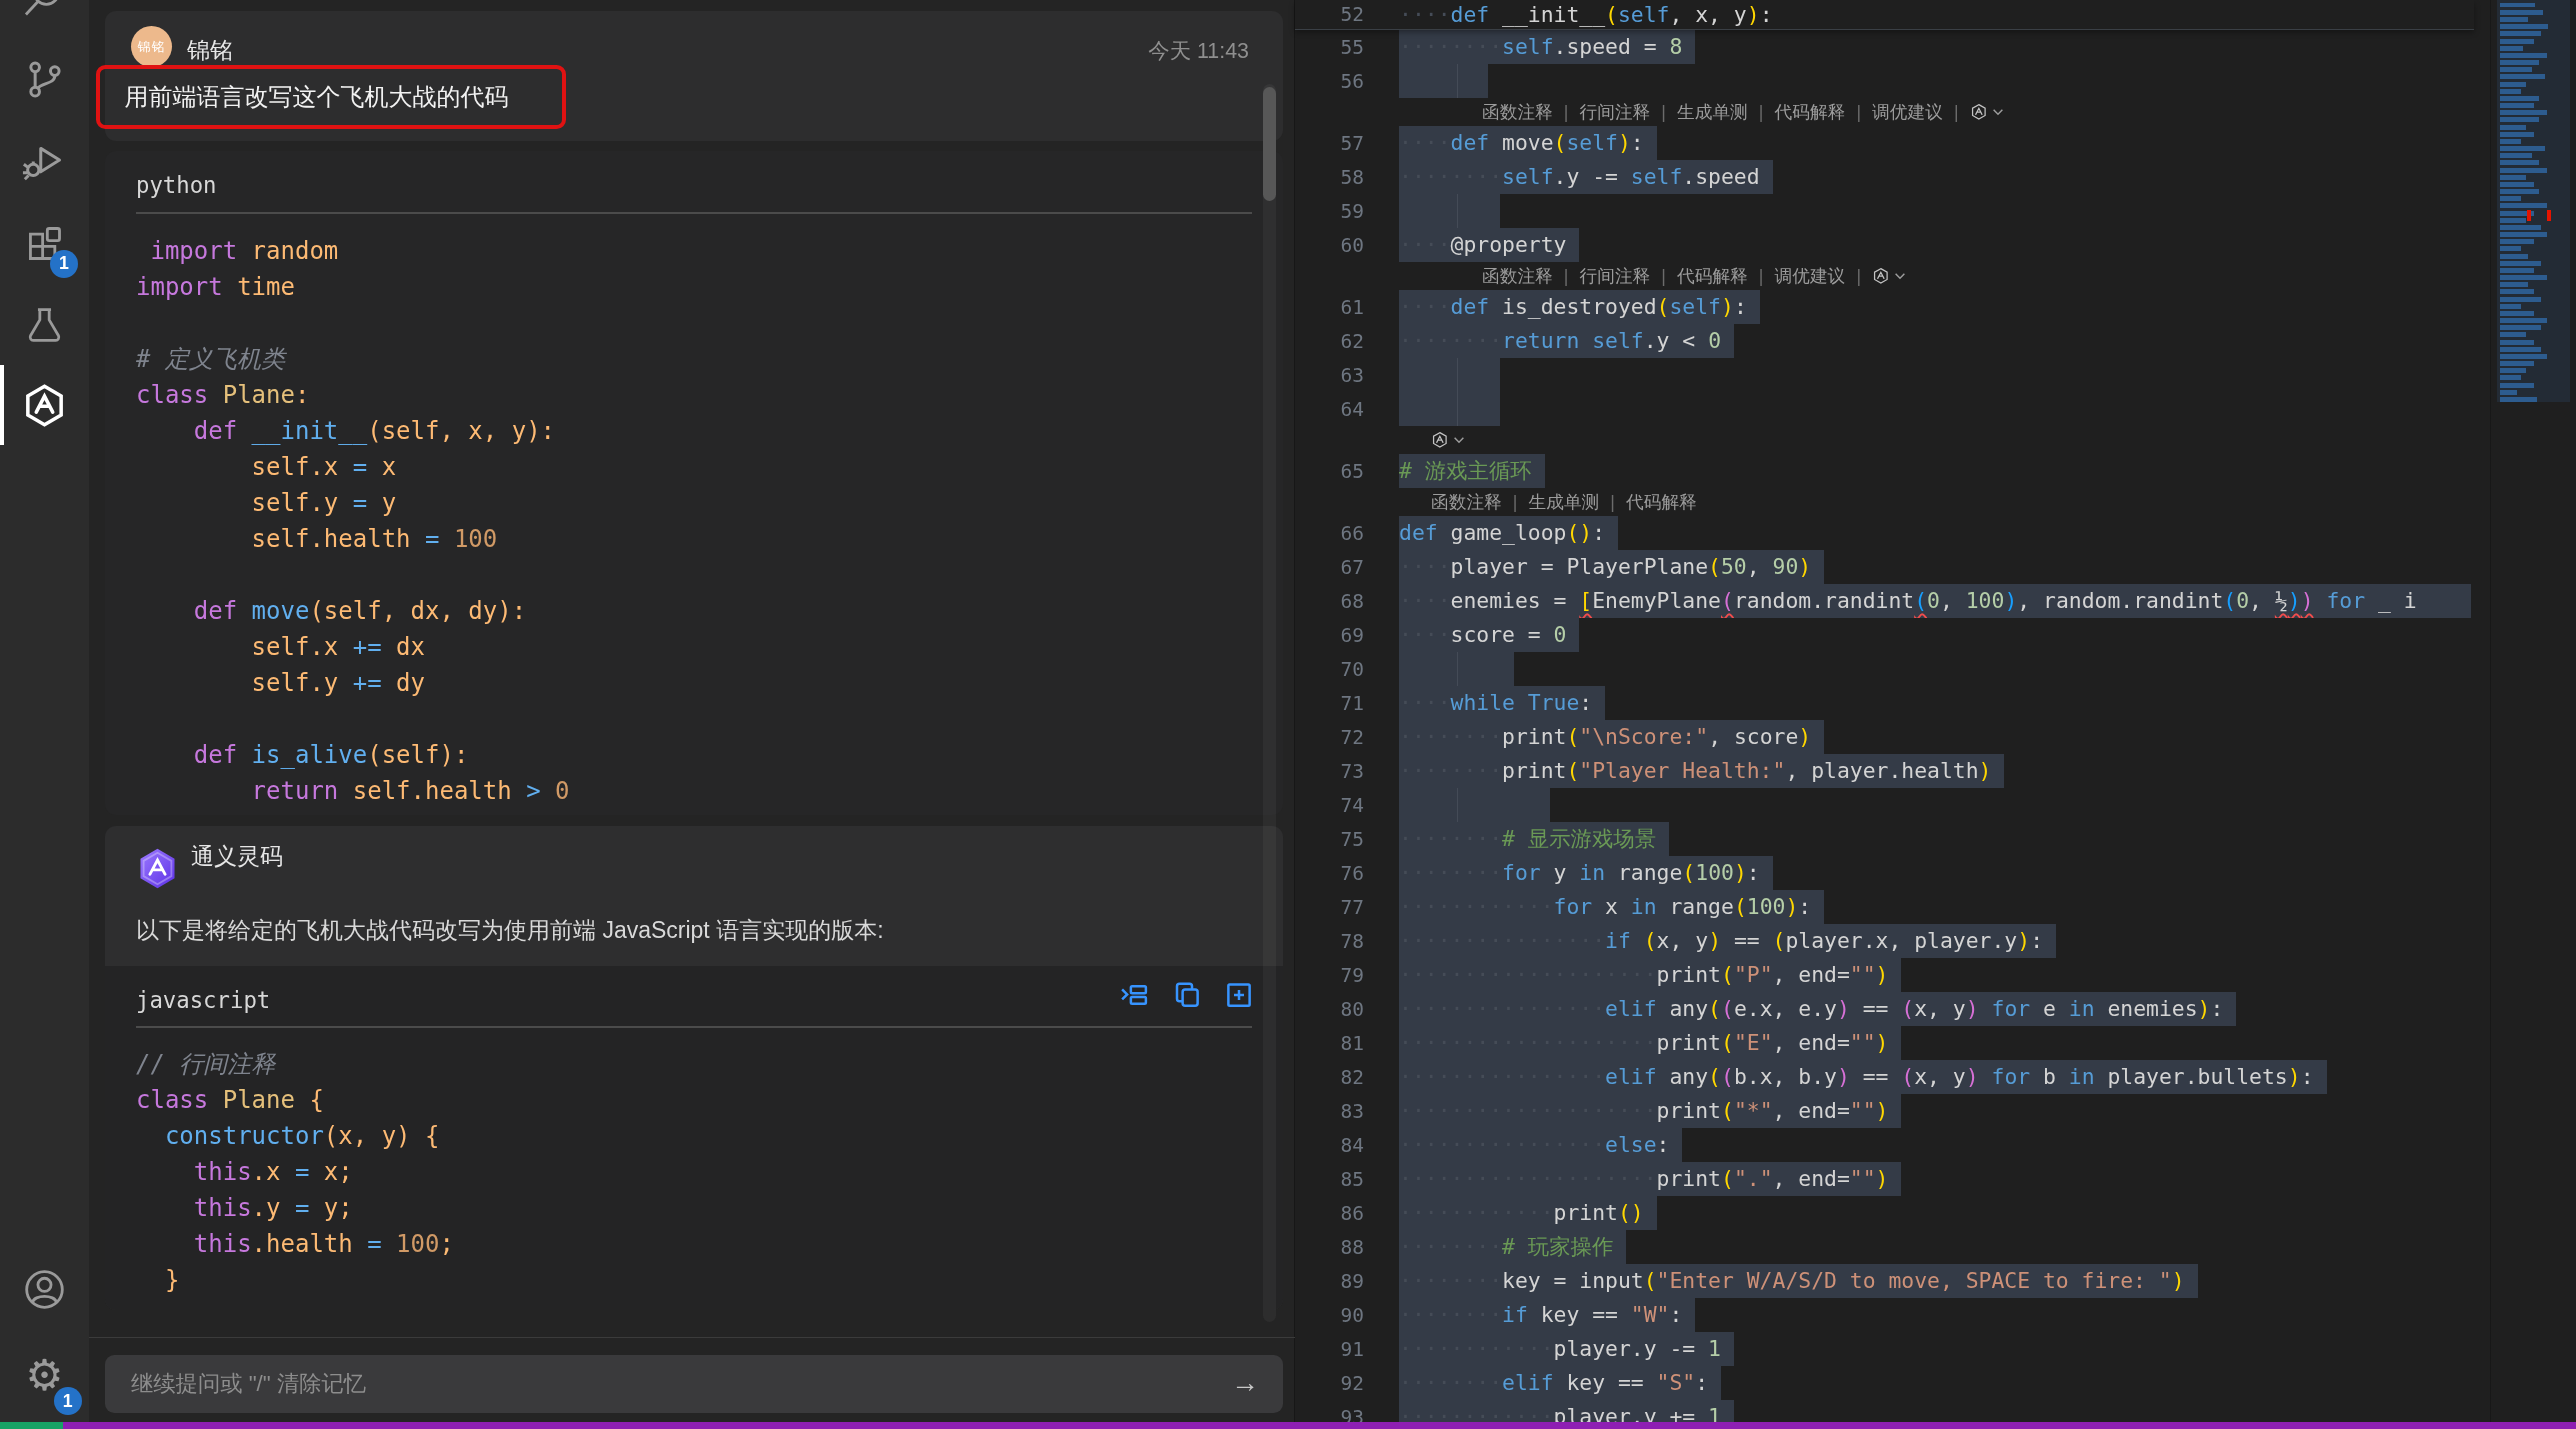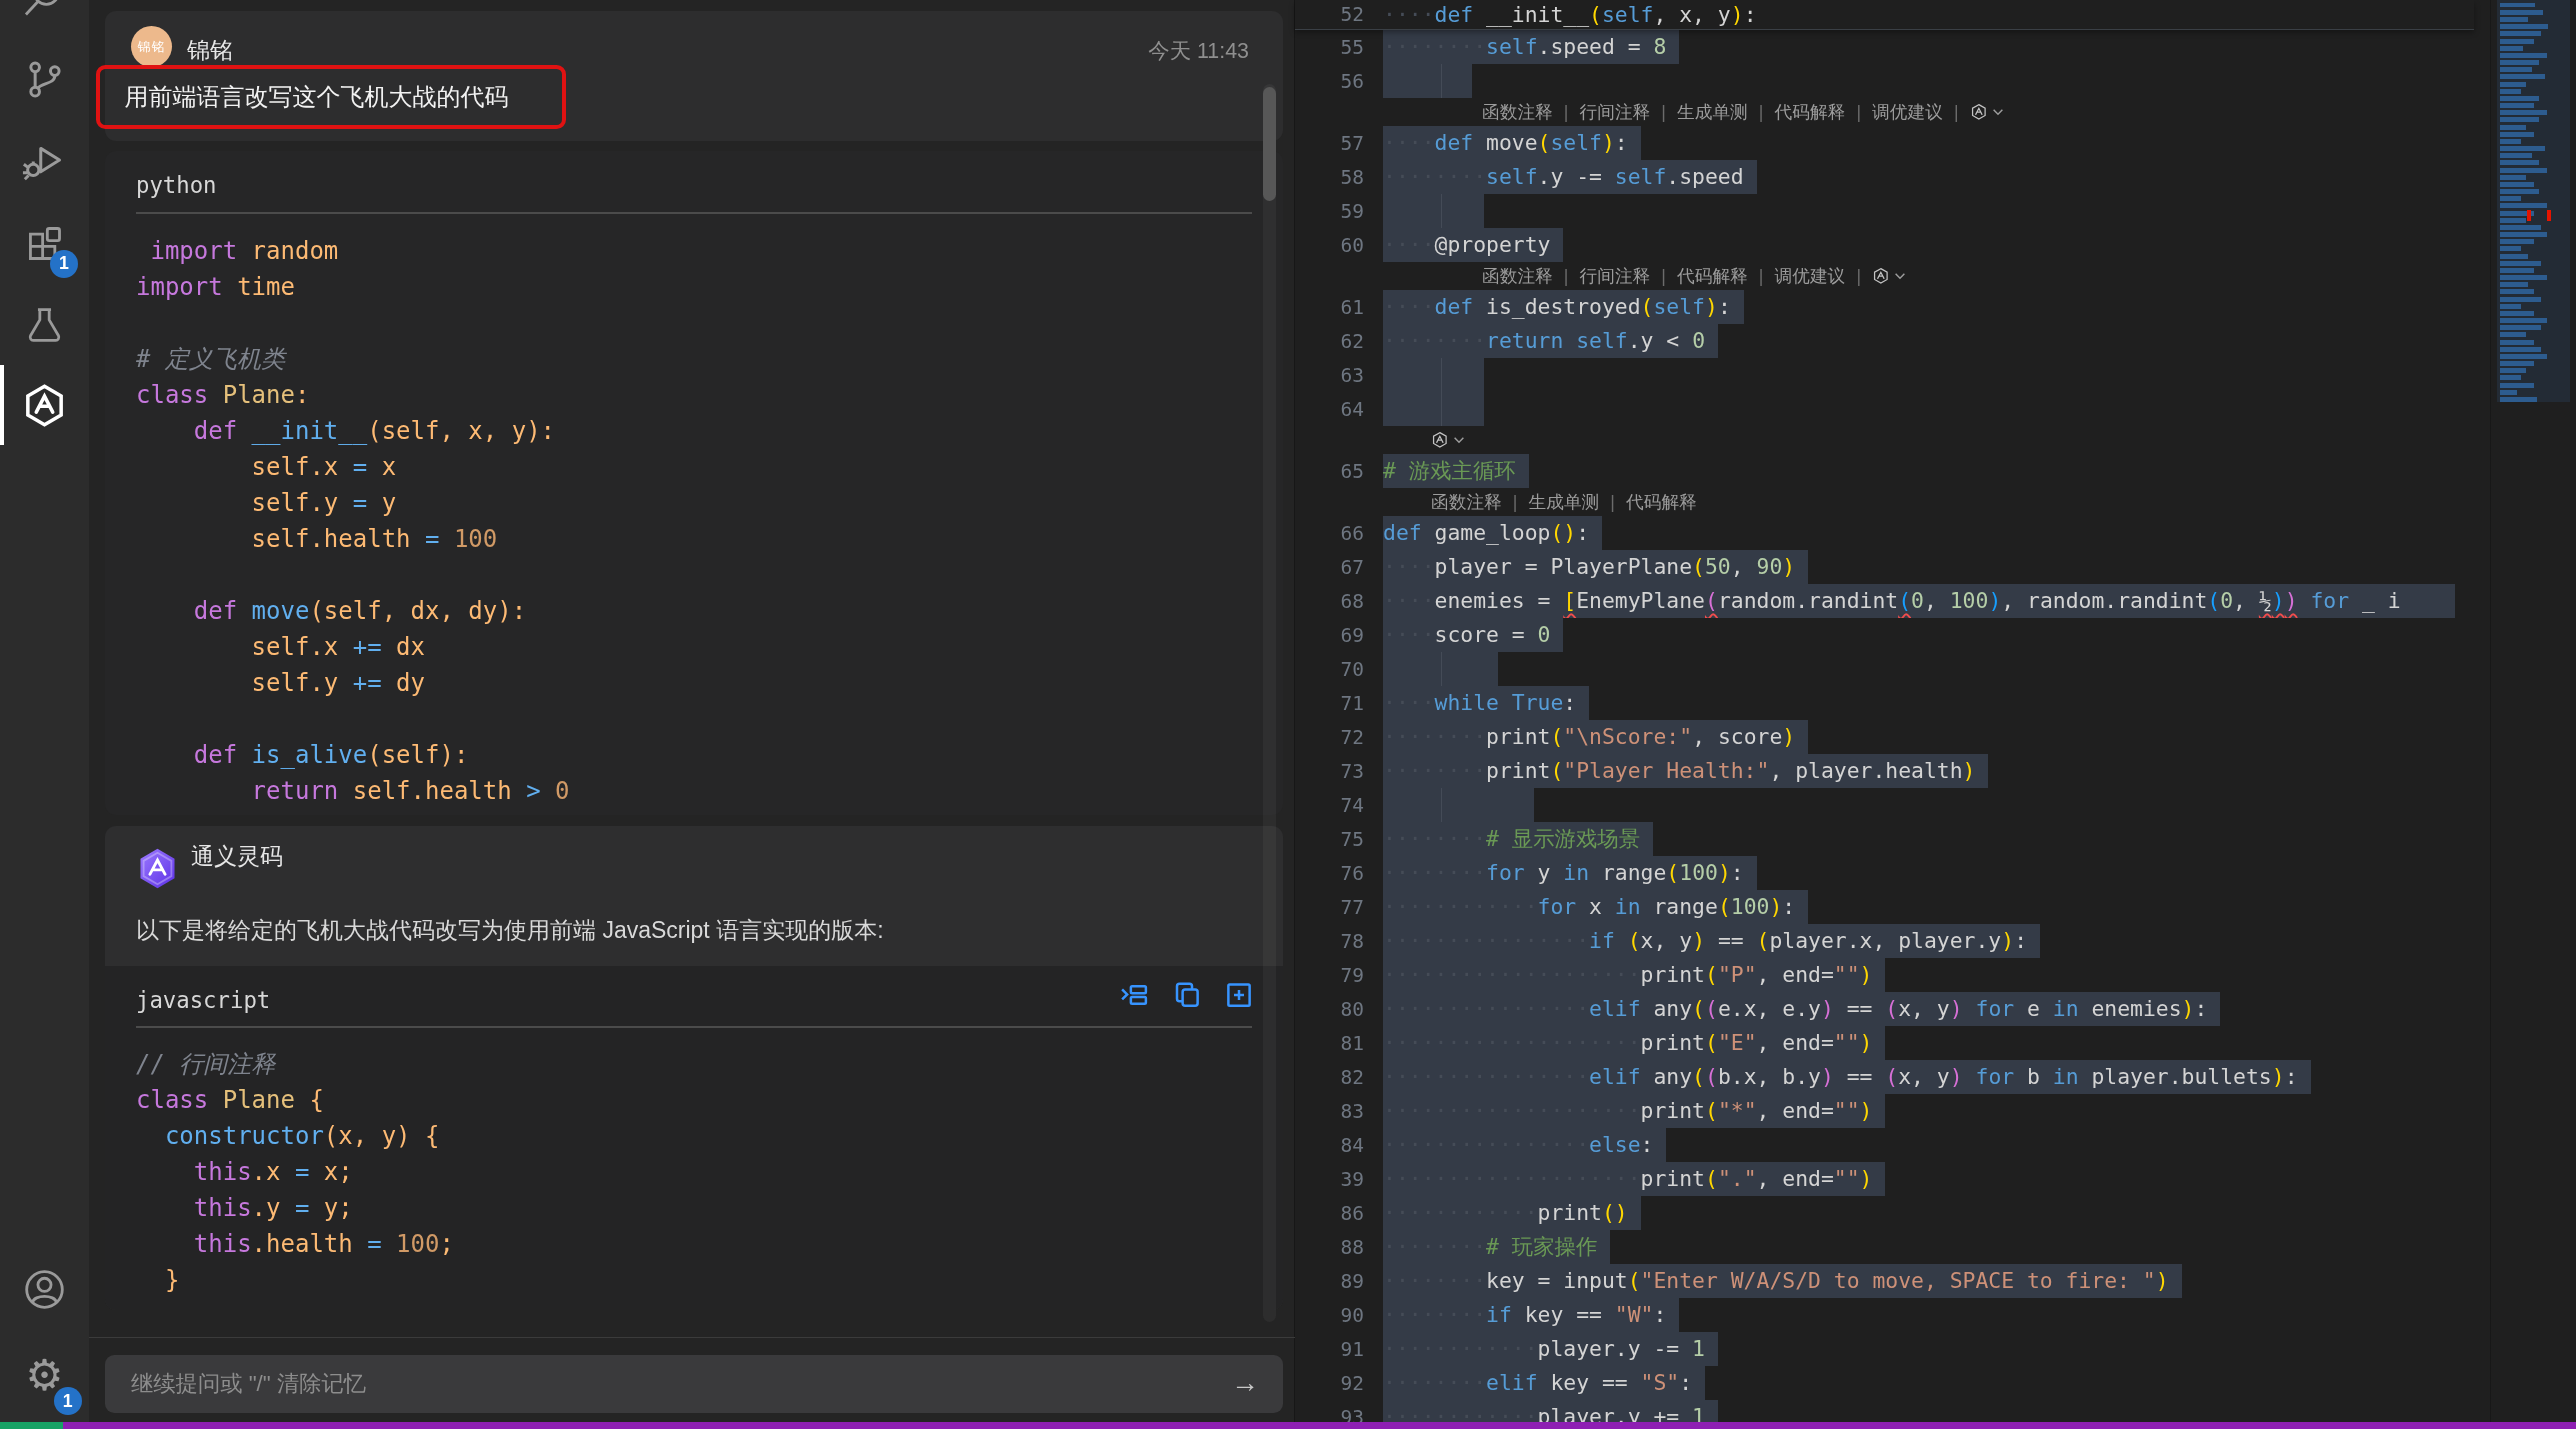--- a/index.html
+++ b/index.html
@@ -60,21 +60,21 @@
 
   
   #editor{left:1295px;top:0;width:1195px;height:1429px;background:#1f1f1f;font-family:"DejaVu Sans Mono",monospace;}
   #sticky{position:absolute;left:0;top:0;right:16px;height:29px;background:#1f1f1f;border-bottom:0.9px solid #3a3f45;
           box-shadow:0 2.8px 5.6px rgba(0,0,0,.35);z-index:3;display:flex;align-items:center;}
   #rows{position:absolute;left:0;top:30px;right:0;}
   .erow{display:flex;align-items:center;}
   .erow.code{height:34px;}
   .erow.lens,.erow.iconrow{height:28px;}
   .ln{flex:none;width:69px;text-align:right;font-size:19.5px;color:#6e7681;}
-  .lc{flex:none;margin-left:19px;font-size:21.4px;white-space:pre;}
+  .lc{flex:none;margin-left:35px;font-size:21.4px;white-space:pre;}
   .hl{display:inline-block;position:relative;background:#343b47;padding:0 13px 0 0;line-height:34px;height:34px;vertical-align:top;}
   .hl.empty::after{content:"";position:absolute;left:58px;top:0;bottom:0;width:0.9px;background:#444b57;}
   .hl.clip{overflow:hidden;white-space:nowrap;}
   .lensline{font-family:"Liberation Sans",sans-serif;font-size:17.7px;color:#9c9c9c;display:flex;align-items:center;gap:7.4px;}
   .lens-item{cursor:pointer;}
   .lens-sep{color:#6b6b6b;margin:0 3.7px;}
   
   .s-kw{color:#569cd6;} .s-id{color:#d4d4d4;} .s-nu{color:#b5cea8;} .s-st{color:#ce9178;}
   .s-cm{color:#6a9955;} .s-b1{color:#ffd700;} .s-b2{color:#d670d6;} .s-b3{color:#179fff;}
   .s-ws{color:#454c57;}
@@ -432,21 +432,21 @@
       </div>
       <div class="erow code">
         <span class="ln">83</span>
         <span class="lc"><span class="hl"><span class="s-ws">····················</span><span class="s-id">print</span><span class="s-b1">(</span><span class="s-st">"*"</span><span class="s-id">, end=</span><span class="s-st">""</span><span class="s-b1">)</span></span></span>
       </div>
       <div class="erow code">
         <span class="ln">84</span>
         <span class="lc"><span class="hl"><span class="s-ws">················</span><span class="s-kw">else</span><span class="s-id">:</span></span></span>
       </div>
       <div class="erow code">
-        <span class="ln">39</span>
+        <span class="ln">85</span>
         <span class="lc"><span class="hl"><span class="s-ws">····················</span><span class="s-id">print</span><span class="s-b1">(</span><span class="s-st">"."</span><span class="s-id">, end=</span><span class="s-st">""</span><span class="s-b1">)</span></span></span>
       </div>
       <div class="erow code">
         <span class="ln">86</span>
         <span class="lc"><span class="hl"><span class="s-ws">············</span><span class="s-id">print</span><span class="s-b1">()</span></span></span>
       </div>
       <div class="erow code">
         <span class="ln">88</span>
         <span class="lc"><span class="hl"><span class="s-ws">········</span><span class="s-cm"># 玩家操作</span></span></span>
       </div>

